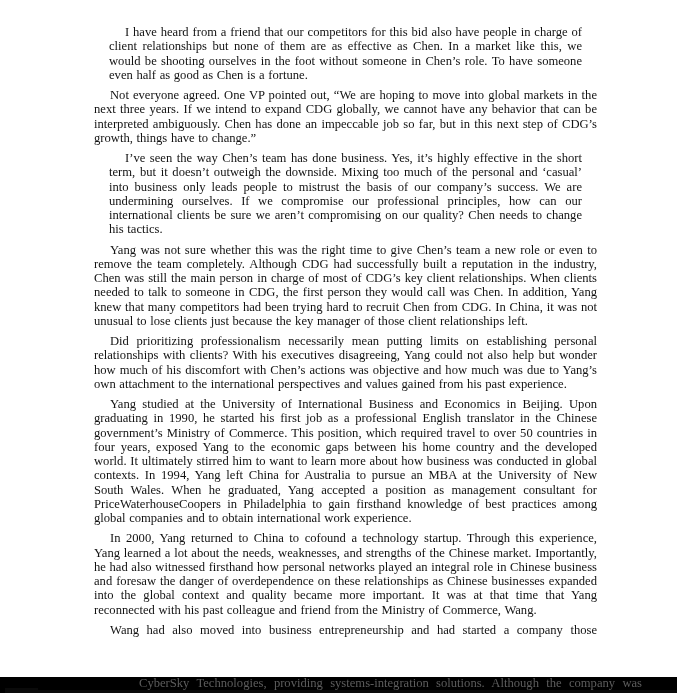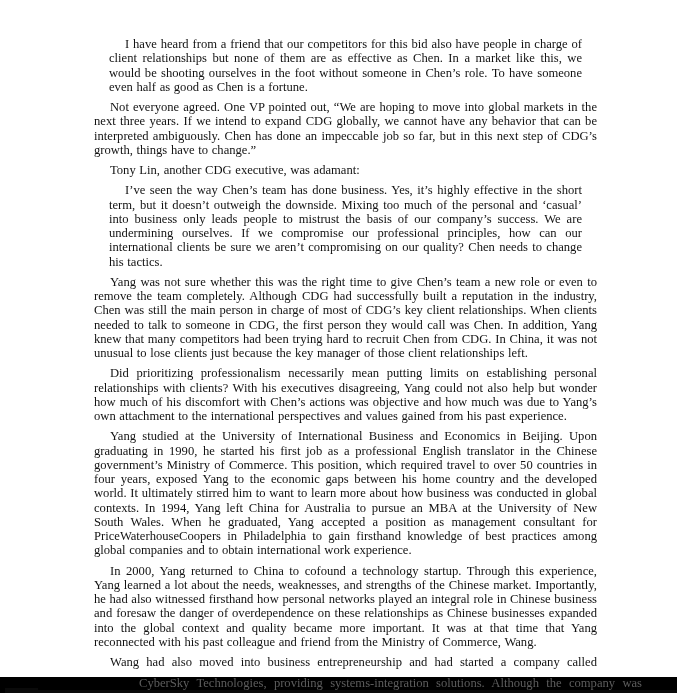--- a/index.html
+++ b/index.html
@@ -12,21 +12,21 @@
     width: 677px;
     height: 693px;
     background: #ffffff;
     overflow: hidden;
     font-family: "Liberation Serif", "DejaVu Serif", serif;
     color: #121212;
   }
   .content {
     position: absolute;
     left: 0;
-    top: 16px;
+    top: 4px;
     width: 677px;
     height: 677px;
     box-sizing: border-box;
     padding: 21px 80px 0 94px;
     overflow: hidden;
   }
   .para {
     margin: 0 0 6px 0;
     font-size: 12.6px;
     line-height: 14.25px;
@@ -86,27 +86,26 @@
     background: #0a0a0a;
   }
 </style>
 </head>
 <body>
 
 <div class="page">
   <div class="content">
     <p class="para quote">I have heard from a friend that our competitors for this bid also have people in charge of client relationships but none of them are as effective as Chen.  In a market like this, we would be shooting ourselves in the foot without someone in Chen’s role. To have someone even half as good as Chen is a fortune.</p>
     <p class="para">Not everyone agreed.  One VP pointed out, “We are hoping to move into global markets in the next three years.  If we intend to expand CDG globally, we cannot have any behavior that can be interpreted ambiguously.  Chen has done an impeccable job so far, but in this next step of CDG’s growth, things have to change.”</p>
-    <p class="para">Tony Lin, another CDG executive, was adamant:</p>
     <p class="para quote">I’ve seen the way Chen’s team has done business.  Yes, it’s highly effective in the short term, but it doesn’t outweigh the downside.  Mixing too much of the personal and ‘casual’ into business only leads people to mistrust the basis of our company’s success.  We are undermining ourselves.  If we compromise our professional principles, how can our international clients be sure we aren’t compromising on our quality?  Chen needs to change his tactics.</p>
     <p class="para">Yang was not sure whether this was the right time to give Chen’s team a new role or even to remove the team completely.  Although CDG had successfully built a reputation in the industry, Chen was still the main person in charge of most of CDG’s key client relationships. When clients needed to talk to someone in CDG, the first person they would call was Chen. In addition, Yang knew that many competitors had been trying hard to recruit Chen from CDG. In China, it was not unusual to lose clients just because the key manager of those client relationships left.</p>
     <p class="para">Did prioritizing professionalism necessarily mean putting limits on establishing personal relationships with clients? With his executives disagreeing, Yang could not also help but wonder how much of his discomfort with Chen’s actions was objective and how much was due to Yang’s own attachment to the international perspectives and values gained from his past experience.</p>
     <p class="para">Yang studied at the University of International Business and Economics in Beijing.  Upon graduating in 1990, he started his first job as a professional English translator in the Chinese government’s Ministry of Commerce. This position, which required travel to over 50 countries in four years, exposed Yang to the economic gaps between his home country and the developed world.  It ultimately stirred him to want to learn more about how business was conducted in global contexts. In 1994, Yang left China for Australia to pursue an MBA at the University of New South Wales.  When he graduated, Yang accepted a position as management consultant for PriceWaterhouseCoopers in Philadelphia to gain firsthand knowledge of best practices among global companies and to obtain international work experience.</p>
     <p class="para">In 2000, Yang returned to China to cofound a technology startup.  Through this experience, Yang learned a lot about the needs, weaknesses, and strengths of the Chinese market. Importantly, he had also witnessed firsthand how personal networks played an integral role in Chinese business and foresaw the danger of overdependence on these relationships as Chinese businesses expanded into the global context and quality became more important.  It was at that time that Yang reconnected with his past colleague and friend from the Ministry of Commerce, Wang.</p>
-    <p class="para last-visible">Wang had also moved into business entrepreneurship and had started a company called</p>
+    <p class="para last-visible">Wang had also moved into business entrepreneurship and had started a company those</p>
   </div>
 
   <div class="cutoff-band">
     <p class="cutoff-text">CyberSky Technologies, providing systems-integration solutions.  Although the company was</p>
   </div>
 
   <div class="edge-stub"></div>
   <div class="edge-bar"></div>
 </div>
 

